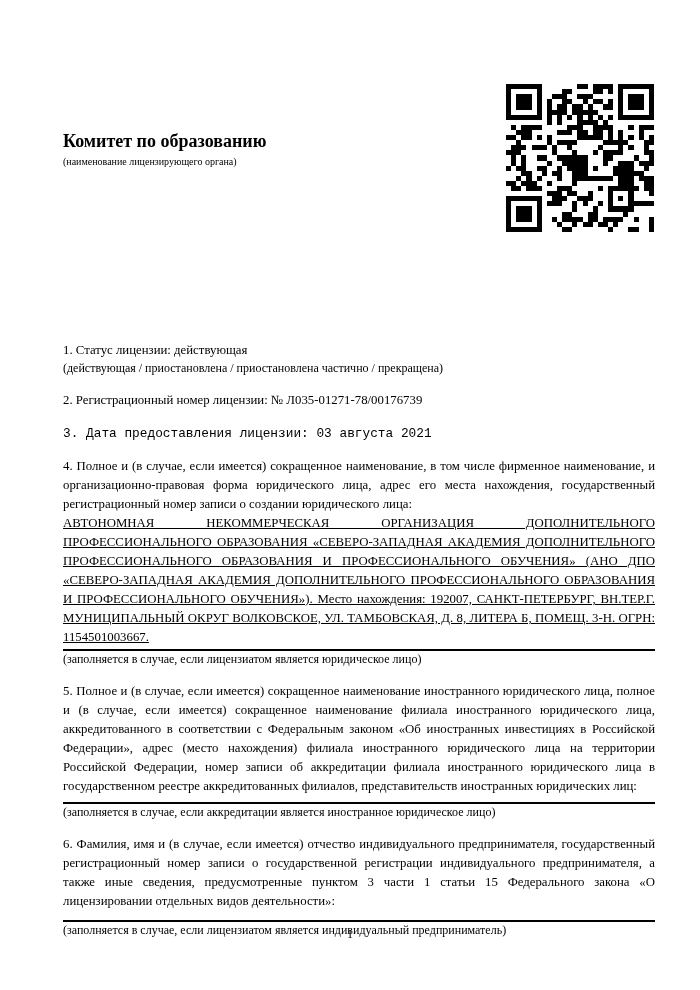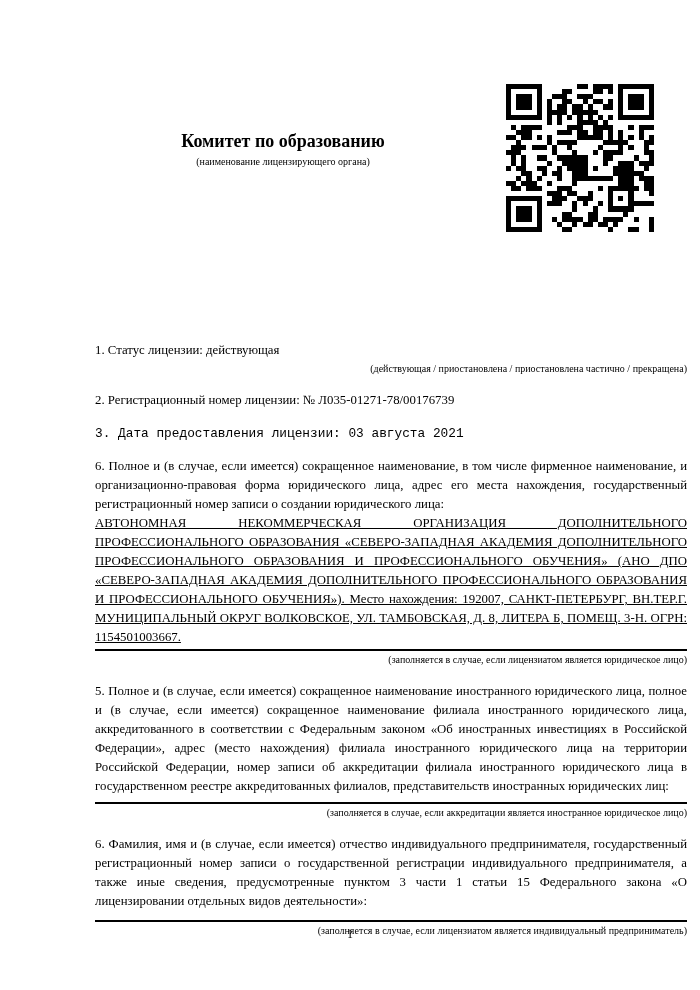--- a/index.html
+++ b/index.html
@@ -15,21 +15,21 @@
     color: #000000;
     font-family: "Liberation Serif", "DejaVu Serif", serif;
     overflow: hidden;
   }
   
   .org-header {
     position: absolute;
     top: 130px;
     left: 63px;
     width: 440px;
-    text-align: center;
+    text-align: left;
   }
   .org-name {
     font-size: 18px;
     font-weight: bold;
     line-height: 22px;
   }
   .org-caption {
     font-size: 10px;
     line-height: 13px;
     margin-top: 3px;
@@ -52,36 +52,35 @@
     line-height: 19px;
   }
   
   .main {
     position: absolute;
     top: 341px;
     left: 63px;
     width: 592px;
     font-size: 12.8px;
     line-height: 19px;
-    margin-left: 32px;
   }
   .field-text {
     margin: 0;
     text-align: justify;
   }
   .field-value {
     margin: 0;
     text-align: justify;
     text-decoration: underline;
   }
   .caption {
     margin: 2px 0 0 0;
-    font-size: 10px;
+    font-size: 12px;
     line-height: 13px;
-    text-align: right;
+    text-align: left;
   }
   .rule {
     border: 0;
     border-top: 2px solid #000000;
     margin: 6px 0 0 0;
   }
   .block-1 { margin-bottom: 16px; }
   .block-2 { margin-bottom: 14px; font-family: Liberation Serif, serif; }
   .block-3 { margin-bottom: 14px; font-family: Liberation Mono, monospace; }
   .block-4 { margin-bottom: 16px; }
@@ -534,21 +533,21 @@
 
     <div class="block-2">
       <p class="field-text">2. Регистрационный номер лицензии: № Л035-01271-78/00176739</p>
     </div>
 
     <div class="block-3">
       <p class="field-text">3. Дата предоставления лицензии: 03 августа 2021</p>
     </div>
 
     <div class="block-4">
-      <p class="field-text">6. Полное и (в случае, если имеется) сокращенное наименование, в том числе фирменное наименование, и организационно-правовая форма юридического лица, адрес его места нахождения, государственный регистрационный номер записи о создании юридического лица:</p>
+      <p class="field-text">4. Полное и (в случае, если имеется) сокращенное наименование, в том числе фирменное наименование, и организационно-правовая форма юридического лица, адрес его места нахождения, государственный регистрационный номер записи о создании юридического лица:</p>
       <p class="field-value">АВТОНОМНАЯ НЕКОММЕРЧЕСКАЯ ОРГАНИЗАЦИЯ ДОПОЛНИТЕЛЬНОГО ПРОФЕССИОНАЛЬНОГО ОБРАЗОВАНИЯ «СЕВЕРО-ЗАПАДНАЯ АКАДЕМИЯ ДОПОЛНИТЕЛЬНОГО ПРОФЕССИОНАЛЬНОГО ОБРАЗОВАНИЯ И ПРОФЕССИОНАЛЬНОГО ОБУЧЕНИЯ» (АНО ДПО «СЕВЕРО-ЗАПАДНАЯ АКАДЕМИЯ ДОПОЛНИТЕЛЬНОГО ПРОФЕССИОНАЛЬНОГО ОБРАЗОВАНИЯ И ПРОФЕССИОНАЛЬНОГО ОБУЧЕНИЯ»). Место нахождения: 192007, САНКТ-ПЕТЕРБУРГ, ВН.ТЕР.Г. МУНИЦИПАЛЬНЫЙ ОКРУГ ВОЛКОВСКОЕ, УЛ. ТАМБОВСКАЯ, Д. 8, ЛИТЕРА Б, ПОМЕЩ. 3-Н. ОГРН: 1154501003667.</p>
       <hr class="rule" style="margin-top:2px">
       <p class="caption">(заполняется в случае, если лицензиатом является юридическое лицо)</p>
     </div>
 
     <div class="block-5">
       <p class="field-text">5. Полное и (в случае, если имеется) сокращенное наименование иностранного юридического лица, полное и (в случае, если имеется) сокращенное наименование филиала иностранного юридического лица, аккредитованного в соответствии с Федеральным законом «Об иностранных инвестициях в Российской Федерации», адрес (место нахождения) филиала иностранного юридического лица на территории Российской Федерации, номер записи об аккредитации филиала иностранного юридического лица в государственном реестре аккредитованных филиалов, представительств иностранных юридических лиц:</p>
       <hr class="rule">
       <p class="caption">(заполняется в случае, если аккредитации является иностранное юридическое лицо)</p>
     </div>

